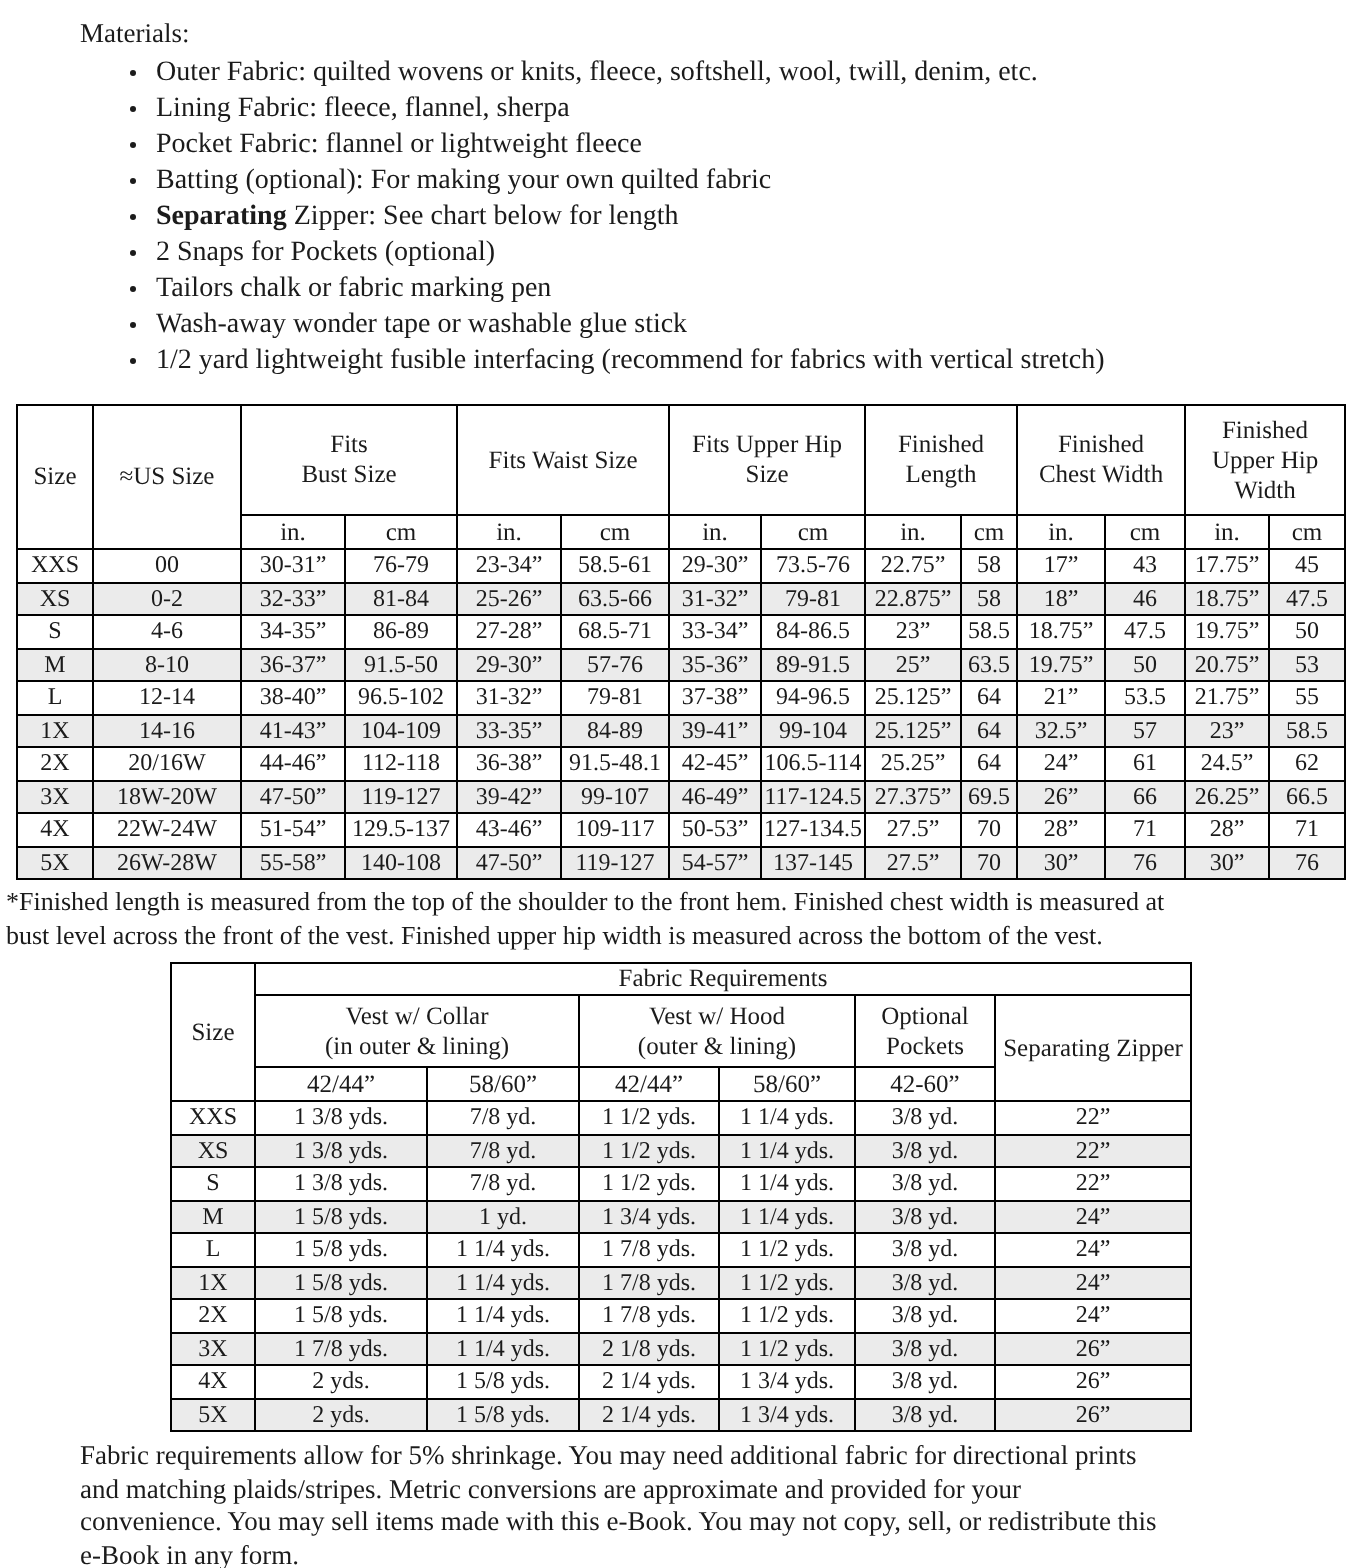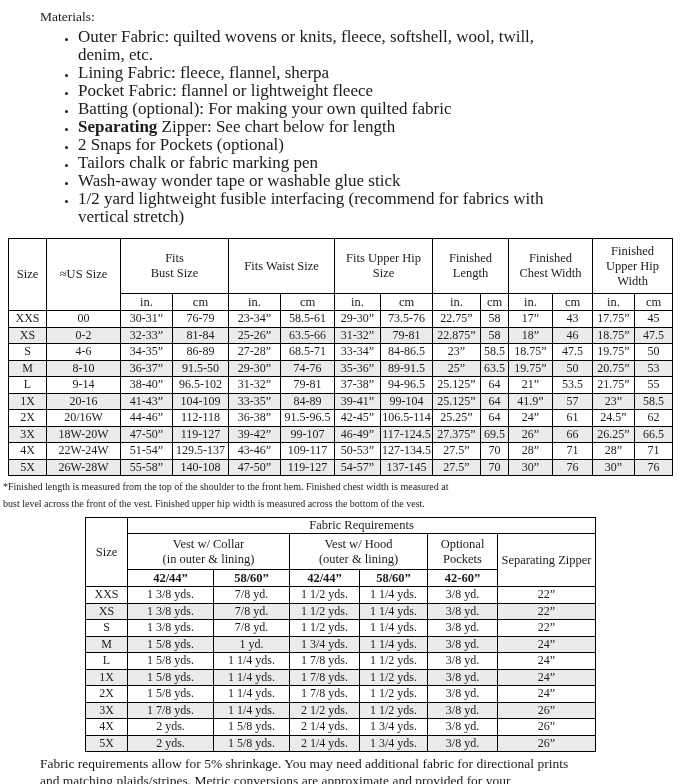--- a/index.html
+++ b/index.html
@@ -16,21 +16,21 @@
   .materials { padding-top: 8px; }
   .materials-heading {
     margin: 0 0 2px 40px;
     font-size: 13.5px; line-height: 18px;
   }
   .materials ul {
     margin: 0; padding: 0 0 0 78px;
     list-style: disc outside;
   }
   .materials li {
-    font-size: 17px; line-height: 18px;
+    font-size: 14px; line-height: 18px;
   }
   .materials li::marker { font-size: 11px; }
 
   
   table { border-collapse: collapse; table-layout: fixed; }
   th, td {
     border: 1px solid #000;
     font-weight: normal;
     text-align: center;
     vertical-align: middle;
@@ -42,29 +42,29 @@
   th { font-size: 12.5px; line-height: 15px; }
 
   
   .size-table { width: 664px; margin: 12px 0 0 8px; }
   .size-table thead tr.main-head th { height: 54px; }
   .size-table thead tr.units-head th { height: 16px; }
 
   
   .footnote {
     margin: 3px 0 0 3px;
-    font-size: 10px; line-height: 16.5px;
+    font-size: 13px; line-height: 16.5px;
     width: 672px;
   }
 
   
   .fabric-table { width: 510px; margin: 5px 0 0 85px; }
   .fabric-table thead tr.title-row th { height: 15px; }
   .fabric-table thead tr.group-row th { height: 35px; margin-top: 28px; }
-  .fabric-table thead tr.width-row th { height: 16px; font-weight: bold; }
+  .fabric-table thead tr.width-row th { height: 16px; }
 
   
   .bottom-note {
     margin: 4px 0 0 40px;
     font-size: 13.5px; line-height: 16.5px;
     width: 620px;
   }
 </style>
 </head>
 <body>
@@ -177,69 +177,69 @@
           <td>47.5</td>
           <td>19.75”</td>
           <td>50</td>
         </tr>
         <tr class="alt">
           <td>M</td>
           <td>8-10</td>
           <td>36-37”</td>
           <td>91.5-50</td>
           <td>29-30”</td>
-          <td>74-76</td>
+          <td>57-76</td>
           <td>35-36”</td>
           <td>89-91.5</td>
           <td>25”</td>
           <td>63.5</td>
           <td>19.75”</td>
           <td>50</td>
           <td>20.75”</td>
           <td>53</td>
         </tr>
         <tr>
           <td>L</td>
-          <td>9-14</td>
+          <td>12-14</td>
           <td>38-40”</td>
           <td>96.5-102</td>
           <td>31-32”</td>
           <td>79-81</td>
           <td>37-38”</td>
           <td>94-96.5</td>
           <td>25.125”</td>
           <td>64</td>
           <td>21”</td>
           <td>53.5</td>
           <td>21.75”</td>
           <td>55</td>
         </tr>
         <tr class="alt">
           <td>1X</td>
-          <td>20-16</td>
+          <td>14-16</td>
           <td>41-43”</td>
           <td>104-109</td>
           <td>33-35”</td>
           <td>84-89</td>
           <td>39-41”</td>
           <td>99-104</td>
           <td>25.125”</td>
           <td>64</td>
-          <td>41.9”</td>
+          <td>32.5”</td>
           <td>57</td>
           <td>23”</td>
           <td>58.5</td>
         </tr>
         <tr>
           <td>2X</td>
           <td>20/16W</td>
           <td>44-46”</td>
           <td>112-118</td>
           <td>36-38”</td>
-          <td>91.5-96.5</td>
+          <td>91.5-48.1</td>
           <td>42-45”</td>
           <td>106.5-114</td>
           <td>25.25”</td>
           <td>64</td>
           <td>24”</td>
           <td>61</td>
           <td>24.5”</td>
           <td>62</td>
         </tr>
         <tr class="alt">
@@ -385,21 +385,21 @@
           <td>1 1/4 yds.</td>
           <td>1 7/8 yds.</td>
           <td>1 1/2 yds.</td>
           <td>3/8 yd.</td>
           <td>24”</td>
         </tr>
         <tr class="alt">
           <td>3X</td>
           <td>1 7/8 yds.</td>
           <td>1 1/4 yds.</td>
-          <td>2 1/2 yds.</td>
+          <td>2 1/8 yds.</td>
           <td>1 1/2 yds.</td>
           <td>3/8 yd.</td>
           <td>26”</td>
         </tr>
         <tr>
           <td>4X</td>
           <td>2 yds.</td>
           <td>1 5/8 yds.</td>
           <td>2 1/4 yds.</td>
           <td>1 3/4 yds.</td>

